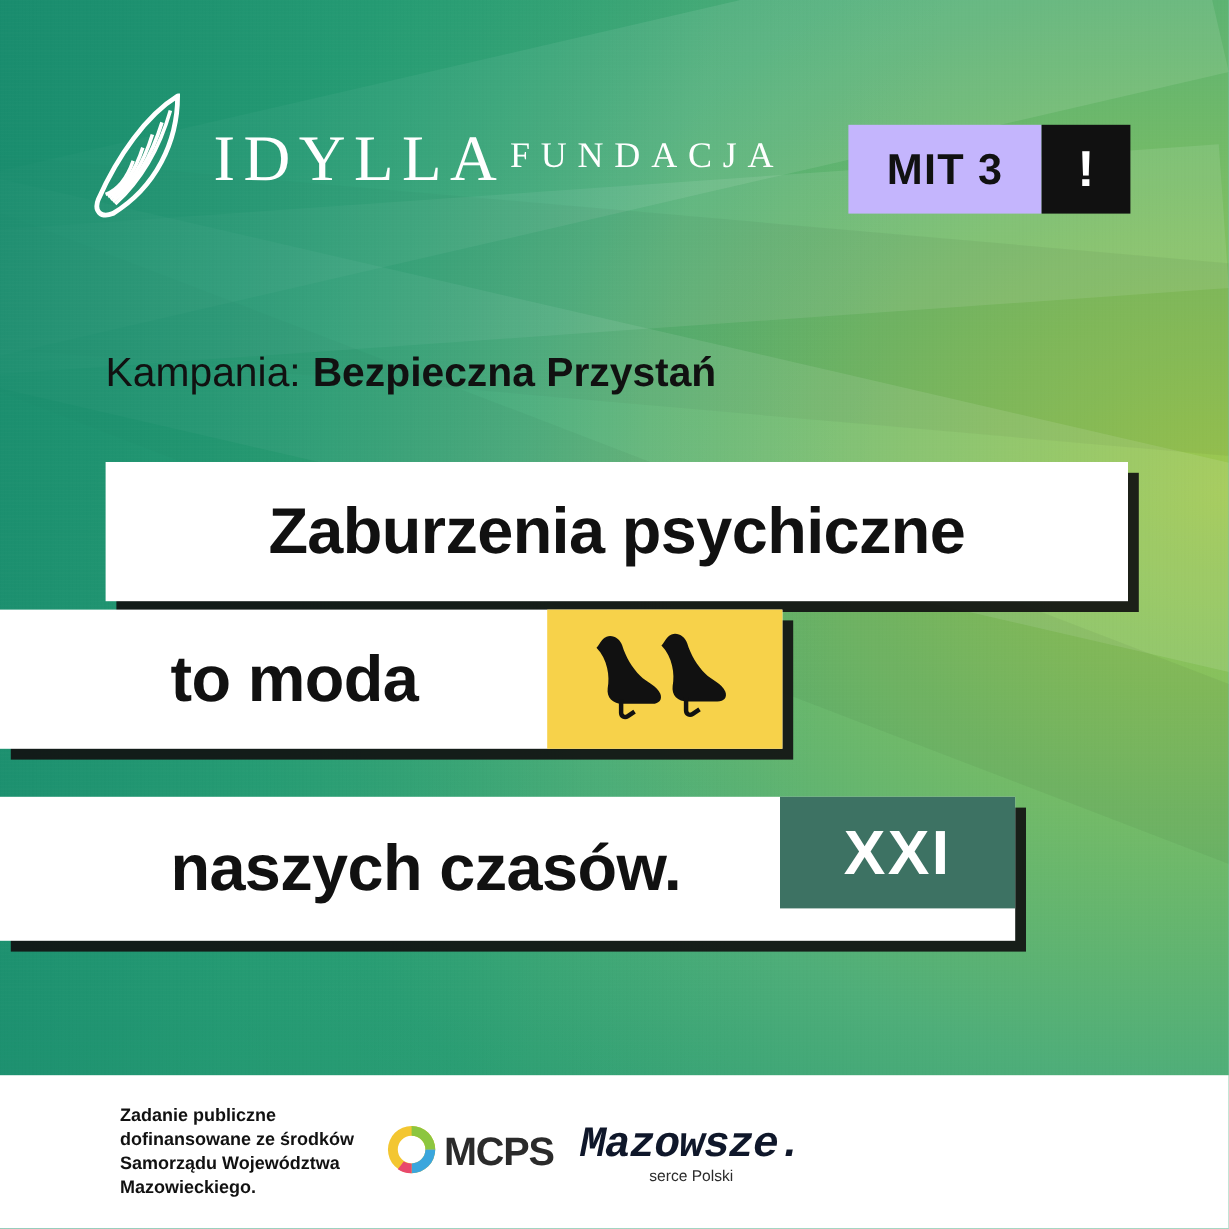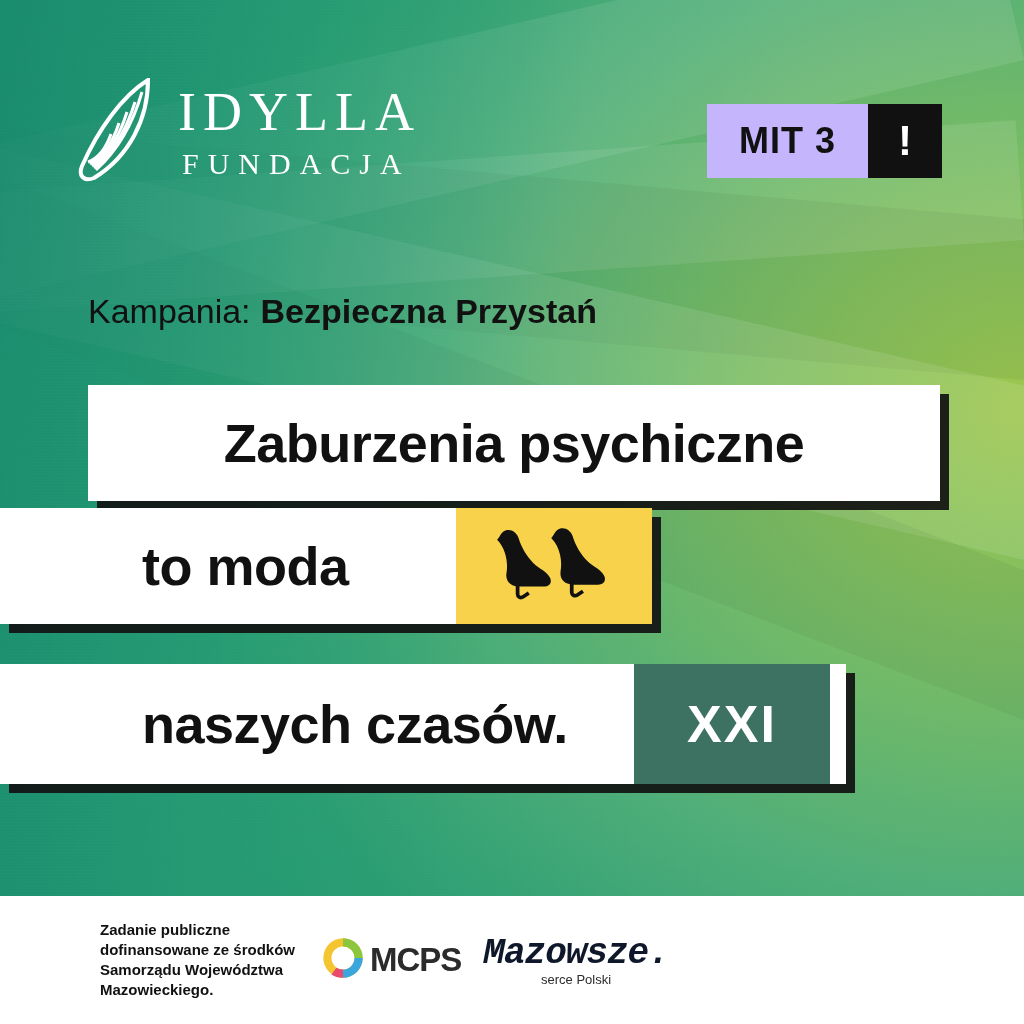--- a/index.html
+++ b/index.html
@@ -46,21 +46,21 @@
   
   .logo {
     position: absolute;
     left: 78px;
     top: 78px;
     display: flex;
     align-items: center;
     gap: 14px;
   }
   .logo-mark { width: 86px; height: 108px; }
-  .logo-text { display: flex; flex-direction: column; color: #ffffff; }
+  .logo-text { display: flex; flex-direction: row; color: #ffffff; text-align: right; }
   .logo-title {
     font-family: "Liberation Serif", serif;
     font-size: 54px;
     letter-spacing: 7px;
     line-height: 1;
     font-weight: 400;
   }
   .logo-sub {
     font-family: "Liberation Serif", serif;
     font-size: 30px;
@@ -153,22 +153,22 @@
     align-items: center;
     justify-content: center;
   }
   #bar3 {
     left: 0; top: 664px;
     width: 846px; height: 120px;
   }
   #bar3 .bar-text { margin-left: 142px; }
   .accent-green {
     position: absolute;
-    right: 16px; top: 0;
-    width: 196px; height: 120px;
+    right: 0; top: 0;
+    width: 196px; height: 93px;
     background: #3d7263;
     color: #ffffff;
     display: flex;
     align-items: center;
     justify-content: center;
     font-weight: bold;
     font-size: 52px;
     letter-spacing: 2px;
   }
 

